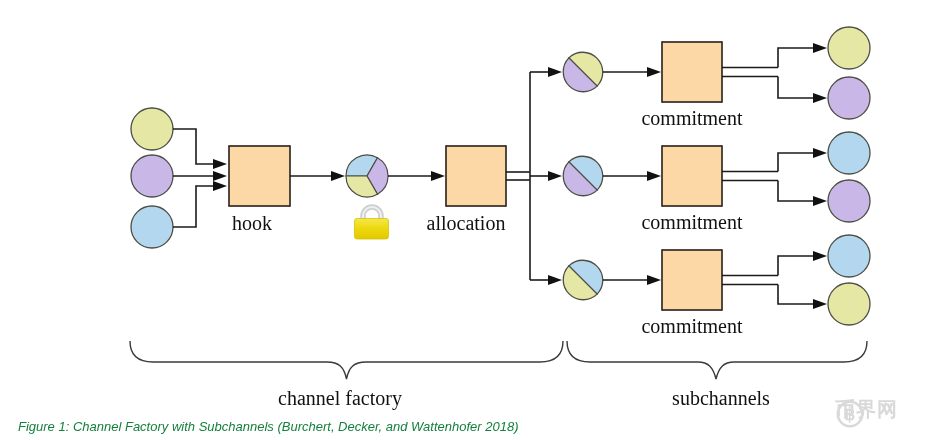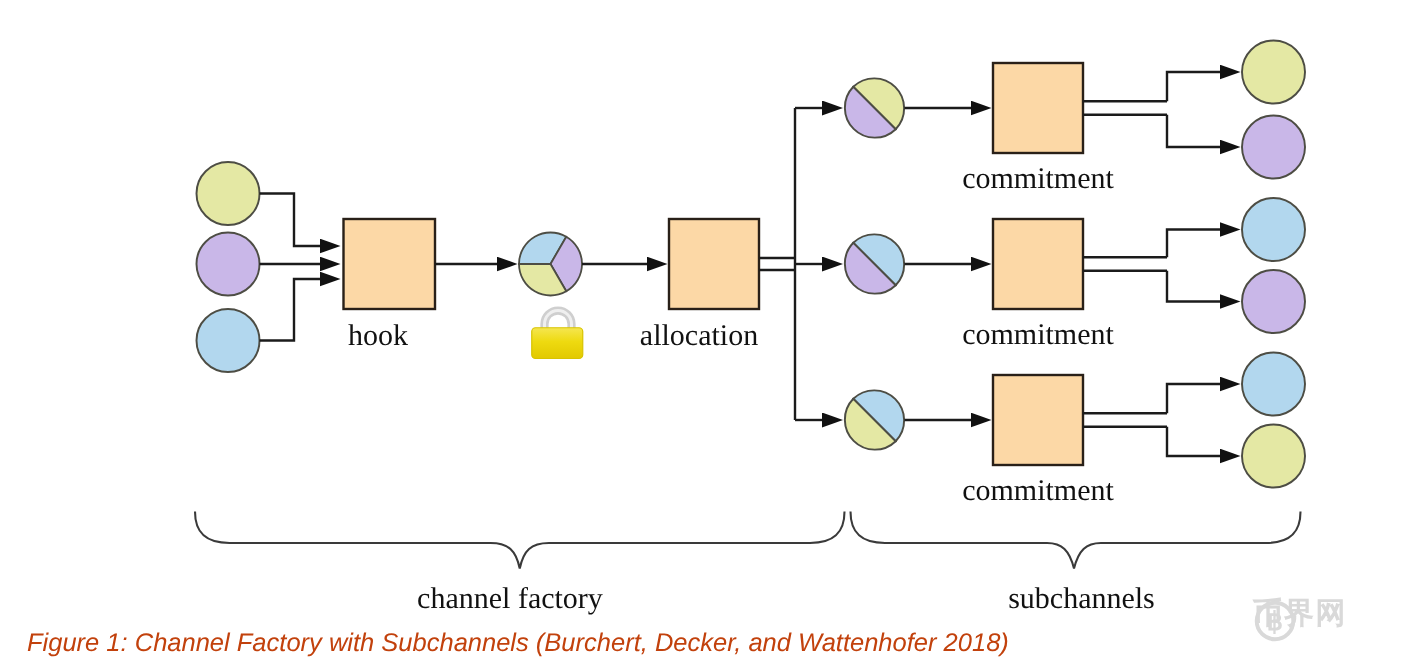--- a/index.html
+++ b/index.html
@@ -1,21 +1,21 @@
 <!DOCTYPE html>
 <html><head>
 <meta charset="utf-8">
 <style>
   html,body{margin:0;padding:0;background:#ffffff;}
   .stage{position:relative;width:946px;height:440px;background:#ffffff;overflow:hidden;
          font-family:"Liberation Serif", serif;}
   svg{position:absolute;left:0;top:0;}
   .diagram-label{font-family:"Liberation Serif", serif;font-size:20px;fill:#111111;}
   .caption{position:absolute;left:18px;top:419px;font-family:"Liberation Sans", sans-serif;
-           font-style:italic;font-size:17px;color:#c2410c;white-space:nowrap;}
+           font-style:italic;font-size:13px;color:#15803d;white-space:nowrap;}
   .watermark{position:absolute;left:835px;top:399px;display:flex;align-items:center;gap:5px;
              color:#d9d9d9;}
   .watermark .wm-text{font-family:"Liberation Sans", sans-serif;font-size:20px;font-weight:bold;
              letter-spacing:1px;line-height:1;}
 </style>
 </head>
 <body>
 
 <div class="stage">
 

